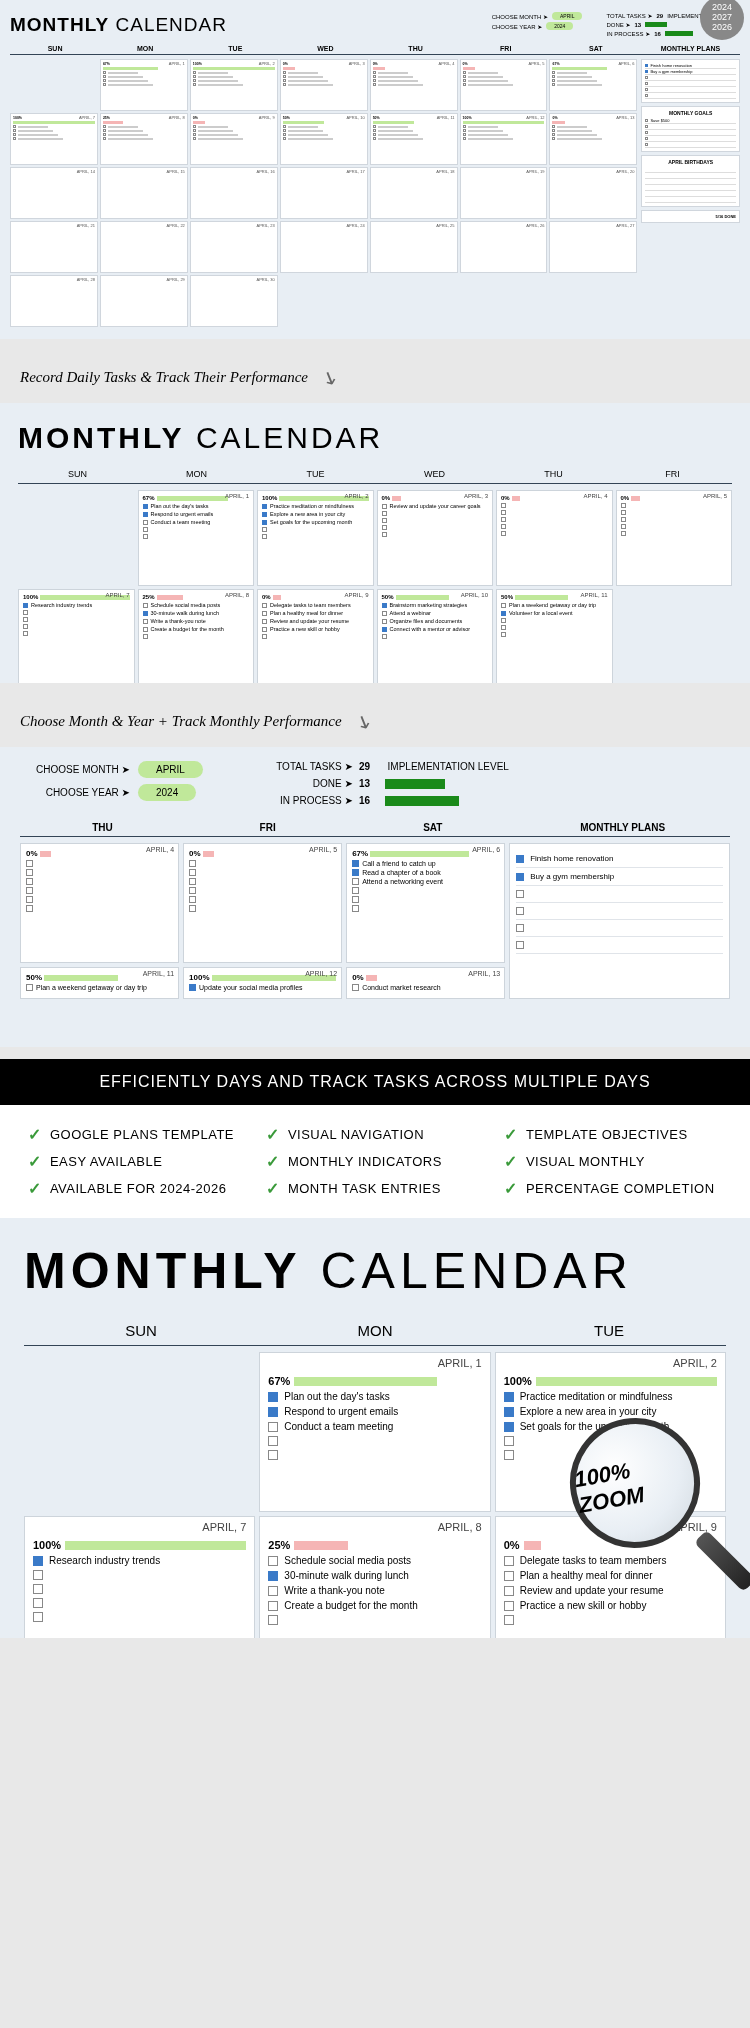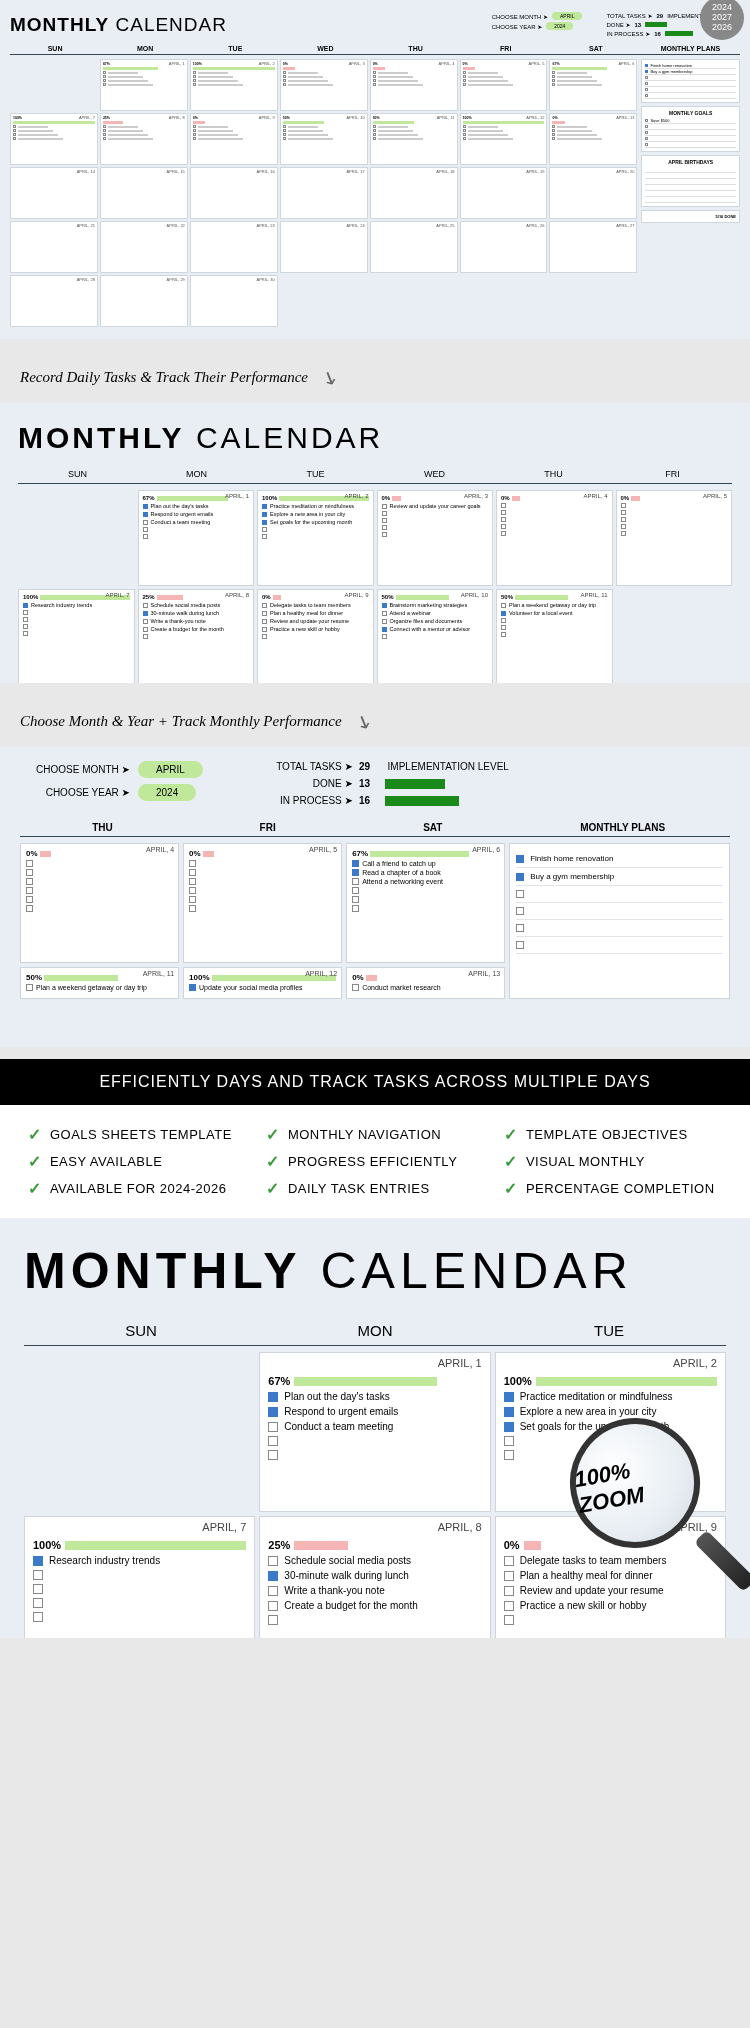--- a/index.html
+++ b/index.html
@@ -970,49 +970,49 @@
         </div>
     </div>
   </div>
 </div>
 
 <div class="black-banner">EFFICIENTLY DAYS AND TRACK TASKS ACROSS MULTIPLE DAYS</div>
 
 <div class="features" id="features">
     <div class="feat">
       <span class="chk-ic">✓</span>
-      <span>GOALS SHEETS TEMPLATE</span>
+      <span>GOOGLE PLANS TEMPLATE</span>
     </div>
     <div class="feat">
       <span class="chk-ic">✓</span>
-      <span>MONTHLY NAVIGATION</span>
+      <span>VISUAL NAVIGATION</span>
     </div>
     <div class="feat">
       <span class="chk-ic">✓</span>
       <span>TEMPLATE OBJECTIVES</span>
     </div>
     <div class="feat">
       <span class="chk-ic">✓</span>
       <span>EASY AVAILABLE</span>
     </div>
     <div class="feat">
       <span class="chk-ic">✓</span>
-      <span>PROGRESS EFFICIENTLY</span>
+      <span>MONTHLY INDICATORS</span>
     </div>
     <div class="feat">
       <span class="chk-ic">✓</span>
       <span>VISUAL MONTHLY</span>
     </div>
     <div class="feat">
       <span class="chk-ic">✓</span>
       <span>AVAILABLE FOR 2024-2026</span>
     </div>
     <div class="feat">
       <span class="chk-ic">✓</span>
-      <span>DAILY TASK ENTRIES</span>
+      <span>MONTH TASK ENTRIES</span>
     </div>
     <div class="feat">
       <span class="chk-ic">✓</span>
       <span>PERCENTAGE COMPLETION</span>
     </div>
   </div>
 
 <div class="section zoom-section">
   <div class="title-xl">
     <span style="font-weight:900">MONTHLY</span>

